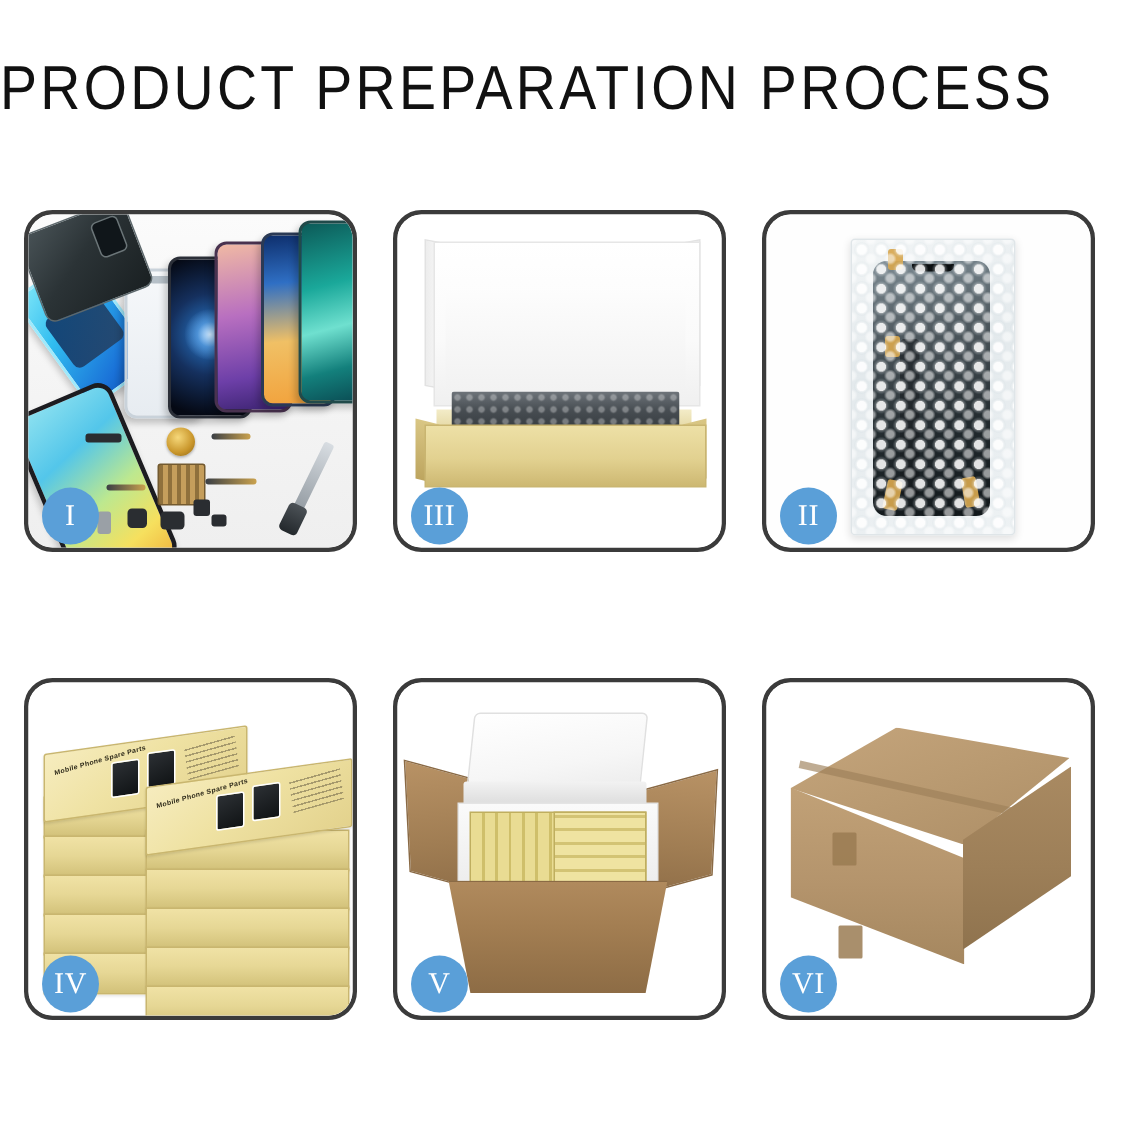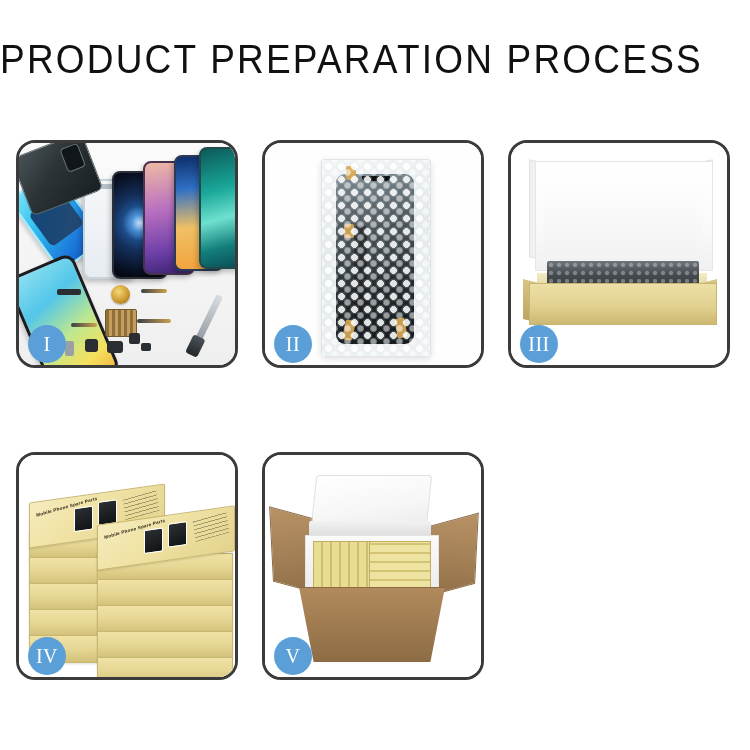--- a/index.html
+++ b/index.html
@@ -379,52 +379,52 @@
         <div class="part lt" style="left:46px;top:198px;width:9px;height:15px;border-radius:2px;"></div>
         <div class="part" style="left:110px;top:190px;width:11px;height:11px;border-radius:2px;"></div>
         <div class="part" style="left:122px;top:200px;width:10px;height:8px;"></div>
         <div class="ph-back"></div>
         <div class="driver"></div>
       </div>
       <div class="badge">I</div>
     </div>
 
     <div class="panel">
+      <div class="panel-inner p3">
+        <div class="box3-lidL"></div>
+        <div class="box3-lidR"></div>
+        <div class="box3-lid"></div>
+        <div class="foam3"></div>
+        <div class="box3-inner"></div>
+        <div class="wrapped3"></div>
+        <div class="box3-flapL"></div>
+        <div class="box3-flapR"></div>
+        <div class="box3-front"></div>
+      </div>
+      <div class="badge">III</div>
+    </div>
+
+    <div class="panel">
       <div class="panel-inner p2">
         <div class="wrapbag">
           <div class="screenin">
             <div class="flexstrip"></div>
           </div>
           <div class="tape" style="left:24px;top:6px;"></div>
           <div class="tape" style="left:22px;top:64px;"></div>
           <div class="tape" style="left:22px;top:160px;height:20px;transform:rotate(12deg);"></div>
           <div class="tape" style="left:74px;top:158px;height:20px;transform:rotate(-10deg);"></div>
           <div class="bubbles"></div>
           <div class="bubbles2"></div>
         </div>
       </div>
       <div class="badge">II</div>
     </div>
 
     <div class="panel">
-      <div class="panel-inner p3">
-        <div class="box3-lidL"></div>
-        <div class="box3-lidR"></div>
-        <div class="box3-lid"></div>
-        <div class="foam3"></div>
-        <div class="box3-inner"></div>
-        <div class="wrapped3"></div>
-        <div class="box3-flapL"></div>
-        <div class="box3-flapR"></div>
-        <div class="box3-front"></div>
-      </div>
-      <div class="badge">III</div>
-    </div>
-
-    <div class="panel">
       <div class="panel-inner p4">
         <div class="stack">
 
           <div class="bx" style="left:2px;top:54px;"></div>
           <div class="bx" style="left:2px;top:80px;"></div>
           <div class="bx" style="left:2px;top:106px;"></div>
           <div class="bx" style="left:2px;top:132px;"></div>
           <div class="bx" style="left:2px;top:158px;"></div>
           <div class="bx top" style="left:2px;top:16px;width:134px;">
             <div class="bx-label">Mobile Phone Spare Parts</div>
@@ -456,15 +456,26 @@
         <div class="c5-lid"></div>
         <div class="c5-lid2"></div>
         <div class="c5-foam"></div>
         <div class="c5-items"></div>
         <div class="c5-items2"></div>
         <div class="c5-body"></div>
       </div>
       <div class="badge">V</div>
     </div>
 
+    <div class="panel">
+      <div class="panel-inner p6">
+        <div class="c6-top"></div>
+        <div class="c6-seam"></div>
+        <div class="c6-left"></div>
+        <div class="c6-right"></div>
+        <div class="c6-tape" style="left:44px;top:100px;"></div>
+        <div class="c6-tape" style="left:48px;top:162px;"></div>
+      </div>
+      <div class="badge">VI</div>
+    </div>
 
   </div>
 </div>
 
 </body></html>

